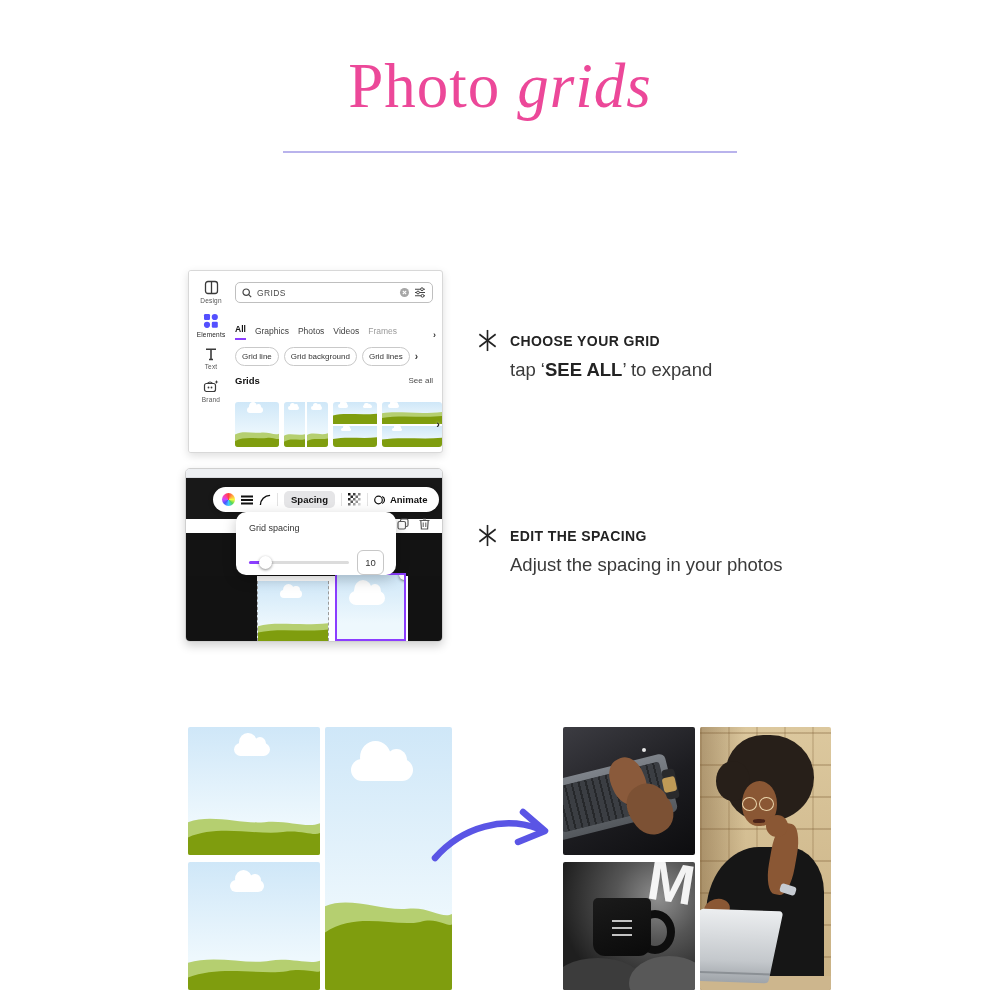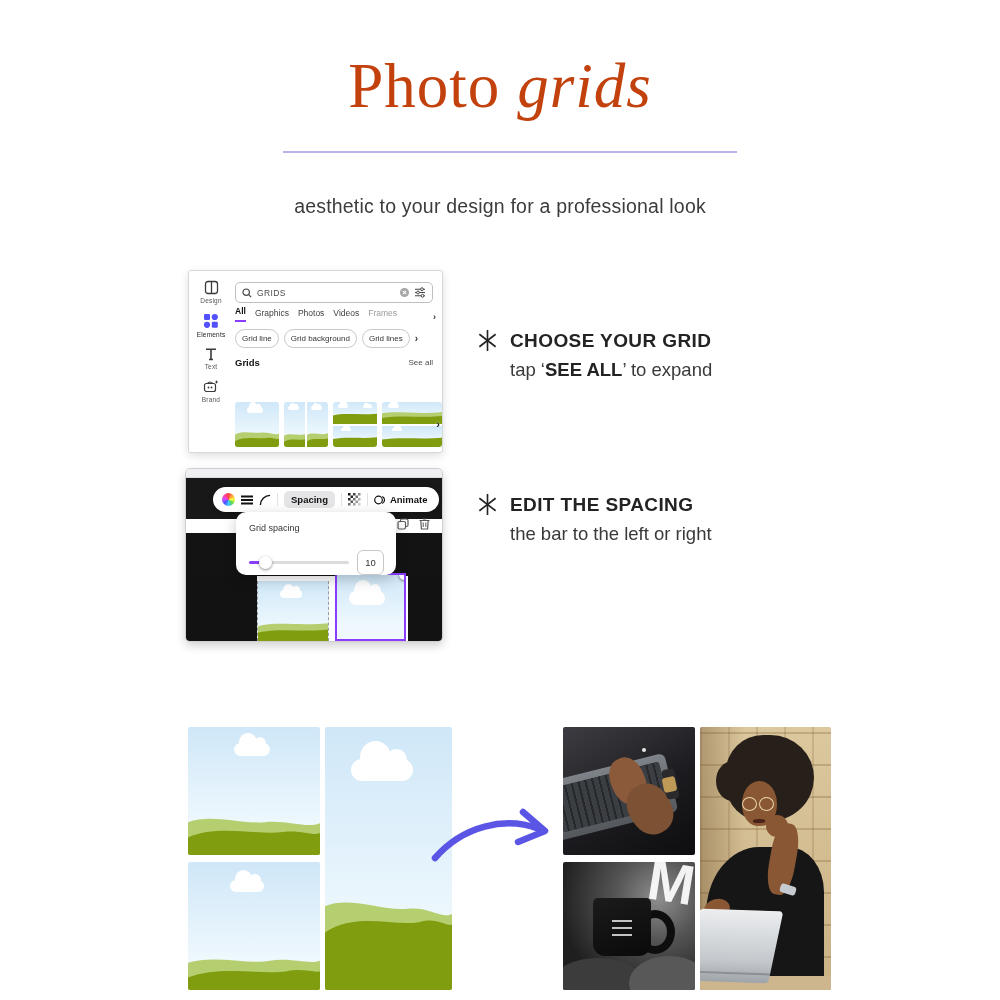--- a/index.html
+++ b/index.html
@@ -1,21 +1,21 @@
 <!DOCTYPE html>
 <html><head>
 <meta charset="utf-8">
 <style>
   html,body{margin:0;padding:0;background:#fff;}
   .page{position:relative;width:1000px;height:1000px;background:#ffffff;overflow:hidden;
         font-family:"Liberation Sans",sans-serif;color:#222;}
 
   
   .title{position:absolute;top:50px;left:0;width:100%;text-align:center;
-         font-family:"Liberation Serif",serif;font-size:63px;color:#c2410c;letter-spacing:1px;}
+         font-family:"Liberation Serif",serif;font-size:63px;color:#ec4899;letter-spacing:1px;}
   .title .it{font-style:italic;}
   .divider{position:absolute;top:151px;left:283px;width:454px;height:2px;background:#b9b3ec;}
   .intro{position:absolute;top:193px;left:150px;width:700px;text-align:center;
          font-size:19.5px;line-height:27px;color:#3c3c3c;letter-spacing:.2px;}
 
   
   .landscape{position:relative;overflow:hidden;background:linear-gradient(180deg,#cfe7f8 0%,#eef8fd 75%);}
   .hills{position:absolute;left:0;bottom:0;width:100%;display:block;}
   .cloud{position:absolute;background:#fff;border-radius:999px;}
   .cloud::before,.cloud::after{content:"";position:absolute;background:#fff;border-radius:50%;}
@@ -29,21 +29,21 @@
            display:flex;flex-direction:column;align-items:center;padding-top:9px;box-sizing:border-box;}
   .side-item{display:flex;flex-direction:column;align-items:center;margin-bottom:9px;}
   .side-label{font-size:6.5px;color:#555;margin-top:2px;letter-spacing:.2px;}
   .side-item.active .side-label{color:#222;}
   .p1-main{position:absolute;left:44px;top:0;right:0;bottom:0;}
   .searchbar{margin:11px 9px 0 2px;height:21px;border:1px solid #bfbfbf;border-radius:5px;
              display:flex;align-items:center;gap:5px;padding:0 6px;box-sizing:border-box;}
   .search-text{font-size:8.5px;color:#4a4a4a;letter-spacing:.4px;flex:1;}
   .clear-dot{width:9px;height:9px;border-radius:50%;background:#a6a6a6;position:relative;flex:none;}
   .clear-dot svg{position:absolute;inset:0;}
-  .tabs{margin:3px 6px 0 2px;display:flex;align-items:flex-end;gap:9px;font-size:8.5px;color:#3f3f3f;}
+  .tabs{margin:21px 6px 0 2px;display:flex;align-items:flex-end;gap:9px;font-size:8.5px;color:#3f3f3f;}
   .tab{padding-bottom:4px;}
   .tab.active{color:#111;font-weight:bold;border-bottom:2px solid #8b3dff;}
   .tab.faded{color:#9a9a9a;}
   .tabs .chev{margin-left:auto;font-weight:bold;color:#333;font-size:9px;}
   .chips{margin:7px 4px 0 2px;display:flex;align-items:center;gap:5px;}
   .chip{border:1px solid #c9c9c9;border-radius:11px;padding:4px 6px;font-size:8px;color:#333;white-space:nowrap;}
   .chips .chev{font-weight:bold;color:#333;font-size:10px;}
   .gridshdr{margin:9px 9px 0 2px;display:flex;justify-content:space-between;align-items:center;}
   .gridshdr .t{font-size:9.5px;font-weight:bold;color:#111;}
   .gridshdr .s{font-size:8px;color:#4c4c4c;}
@@ -87,23 +87,23 @@
   .slider-track{flex:1;height:3px;background:#dcdcdc;border-radius:2px;position:relative;}
   .slider-fill{width:16px;height:3px;background:#8b3dff;border-radius:2px;}
   .slider-thumb{position:absolute;left:10px;top:-5px;width:13px;height:13px;background:#fff;border-radius:50%;
                 box-shadow:0 1px 3px rgba(0,0,0,.45);}
   .val-box{width:25px;height:23px;border:1px solid #c7c7c7;border-radius:6px;display:flex;align-items:center;
            justify-content:center;font-size:9.5px;color:#333;flex:none;background:#fff;}
   .e-icons{position:absolute;left:211px;top:49px;display:flex;gap:10px;}
 
   
   .step{position:absolute;left:476px;}
-  .step1{top:329px;} .step2{top:493px;text-align:center;}
+  .step1{top:329px;} .step2{top:524px;text-align:center;}
   .step-head{display:flex;align-items:center;gap:11px;}
-  .step-heading{font-size:19px;font-weight:bold;color:#232323;letter-spacing:.4px;}
+  .step-heading{font-size:14px;font-weight:bold;color:#232323;letter-spacing:.4px;}
   .step-body{margin-left:34px;margin-top:5px;font-size:18.5px;color:#3a3a3a;line-height:26.5px;}
   .step-body .b{font-weight:bold;color:#232323;}
   .drag-note{position:absolute;left:218px;top:671px;display:flex;align-items:center;gap:11px;
              font-size:19px;color:#3a3a3a;}
 
   
   .pg-cell{position:absolute;overflow:hidden;border-radius:2px;}
   .cellA{left:188px;top:727px;width:132px;height:128px;}
   .cellB{left:188px;top:862px;width:132px;height:128px;}
   .cellC{left:325px;top:727px;width:127px;height:263px;}
@@ -157,21 +157,20 @@
   .pw-laptop::after{content:"";position:absolute;left:0;bottom:8px;width:100%;height:2px;background:#8b9095;}
 </style>
 </head>
 <body>
 
 <div class="page">
 
   <div class="title"><span>Photo</span> <span class="it">grids</span></div>
   <div class="divider"></div>
   <div class="intro">
-    <div>aesthetic to your design for a professional look</div>
   </div>
 
   <div class="panel1">
     <div class="p1-side">
       <div class="side-item">
         <svg width="15" height="15" viewBox="0 0 15 15">
             <rect x="1.5" y="1.5" width="12" height="12" rx="2.5" fill="none" stroke="#3a3a3a" stroke-width="1.3"></rect>
             <line x1="7.5" y1="1.5" x2="7.5" y2="13.5" stroke="#3a3a3a" stroke-width="1.3"></line>
           </svg>
         <span class="side-label">Design</span>
@@ -410,21 +409,21 @@
   <div class="step step2">
     <div class="step-head">
       <svg width="23" height="23" viewBox="0 0 24 24">
           <line x1="12" y1="1" x2="12" y2="23" stroke="#232323" stroke-width="1.7"></line>
           <line x1="3.5" y1="5.5" x2="20.5" y2="18.5" stroke="#232323" stroke-width="1.7"></line>
           <line x1="20.5" y1="5.5" x2="3.5" y2="18.5" stroke="#232323" stroke-width="1.7"></line>
         </svg>
       <span class="step-heading">EDIT THE SPACING</span>
     </div>
     <div class="step-body">
-      <div>the bar to the left or right</div>
+      <div>Adjust the spacing in your photos</div>
     </div>
   </div>
 
 
   <div class="pg-cell cellA landscape">
     <span class="cloud" style="left:46px;top:16px;width:36px;height:13px;"></span>
     <svg class="hills" viewBox="0 0 100 42" preserveAspectRatio="none" height="46">
         <path d="M0 12 C18 4 40 14 58 12 C76 10 90 18 100 13 L100 42 0 42 Z" fill="#b5cf70"></path>
         <path d="M0 26 C22 14 52 24 72 21 C86 19 95 25 100 22 L100 42 0 42 Z" fill="#7f9d0e"></path>
       </svg>

